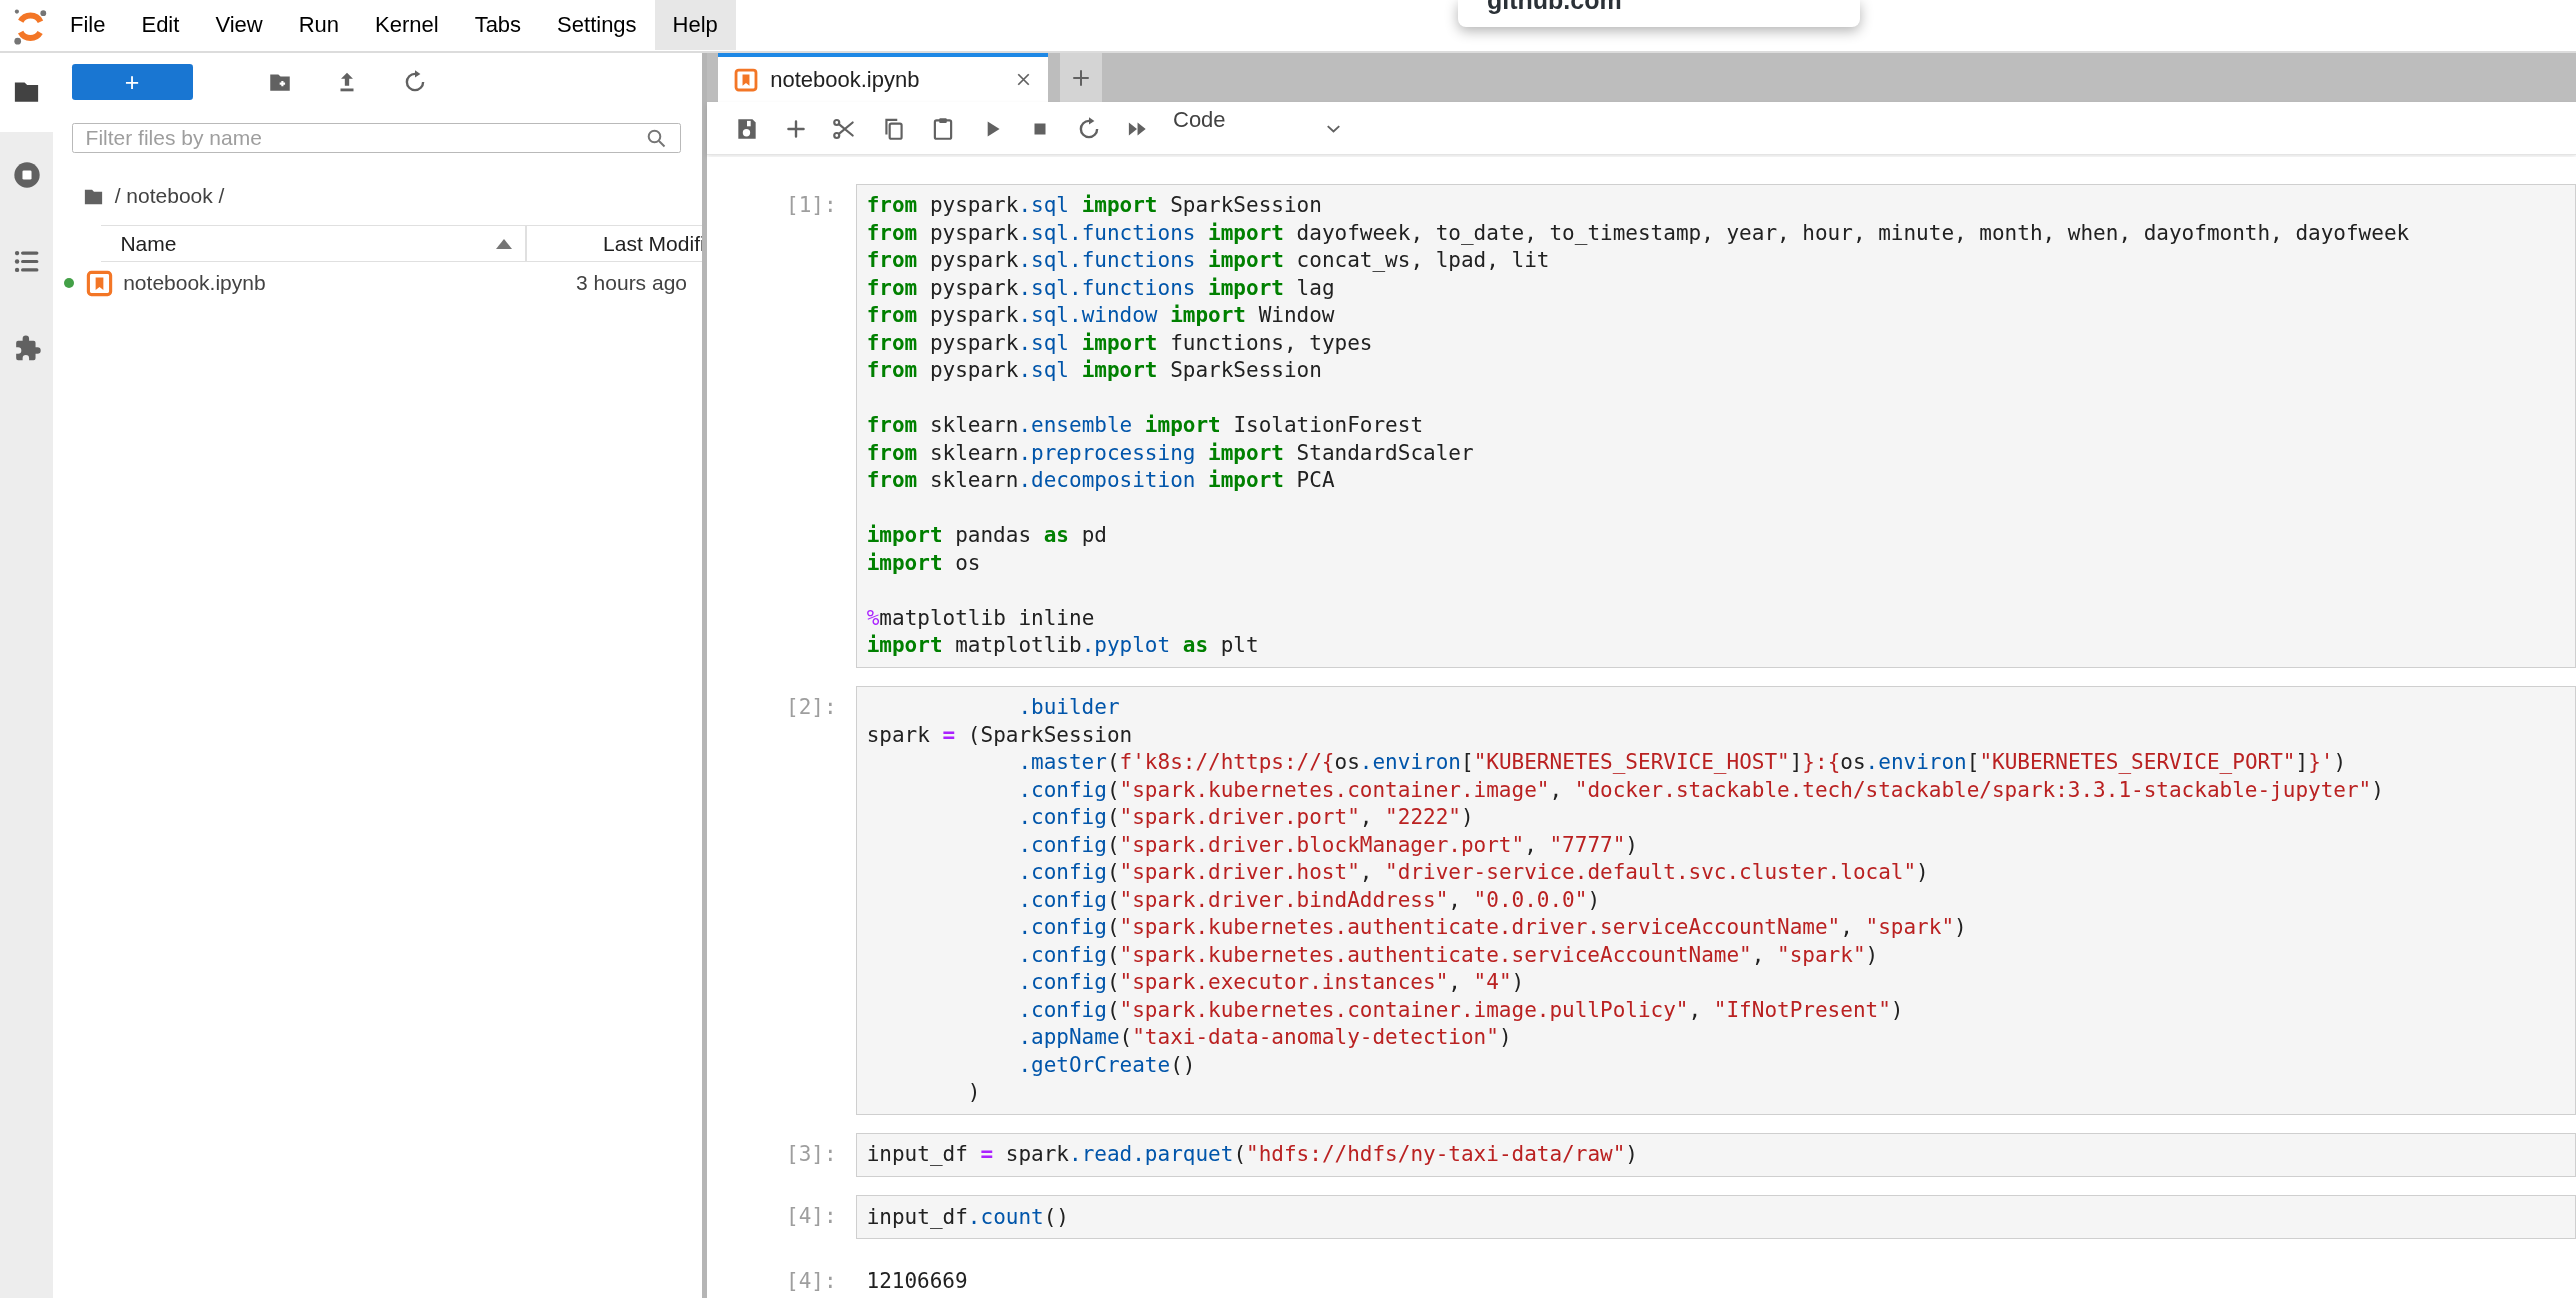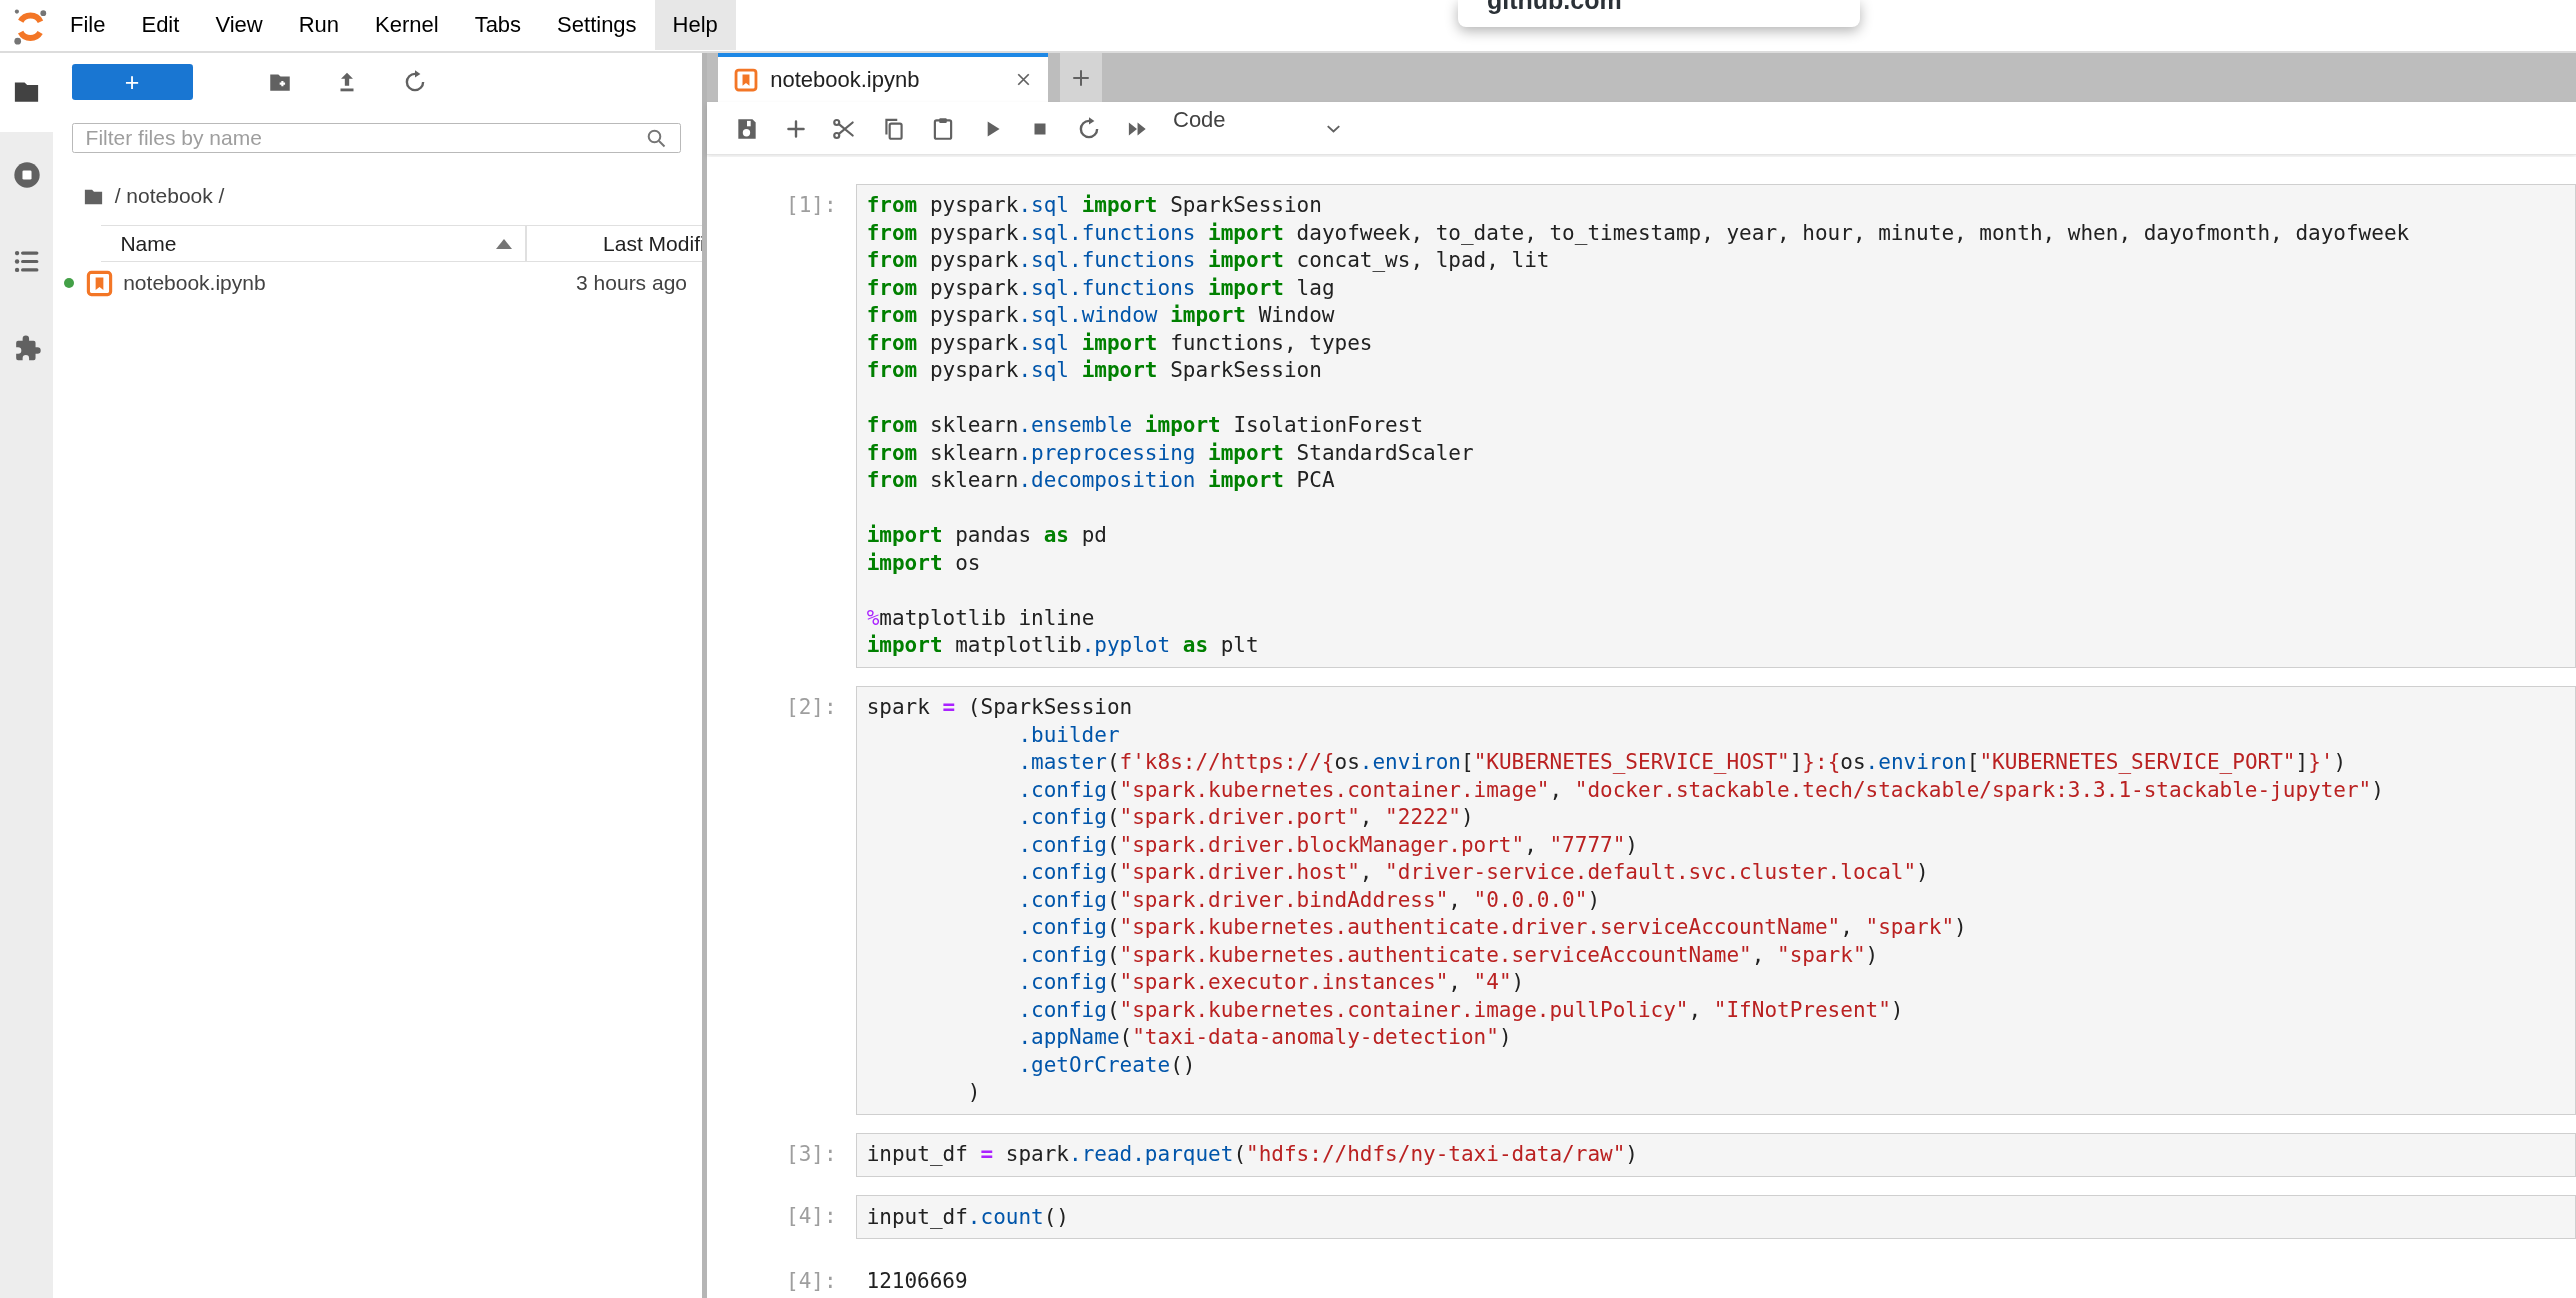--- a/index.html
+++ b/index.html
@@ -315,22 +315,22 @@
               <div class="cline"><span class="tok-kw">import</span><span class="tok-pl"> pandas</span><span class="tok-kw"> as</span><span class="tok-pl"> pd</span></div>
               <div class="cline"><span class="tok-kw">import</span><span class="tok-pl"> os</span></div>
               <div class="cline">&nbsp;</div>
               <div class="cline"><span class="tok-mt">%</span><span class="tok-pl">matplotlib inline</span></div>
               <div class="cline"><span class="tok-kw">import</span><span class="tok-pl"> matplotlib</span><span class="tok-pr">.pyplot</span><span class="tok-kw"> as</span><span class="tok-pl"> plt</span></div>
             </div>
           </div>
           <div class="cell">
             <div class="prompt">[2]:</div>
             <div class="editor">
+              <div class="cline"><span class="tok-pl">            </span><span class="tok-pr">.builder</span></div>
               <div class="cline"><span class="tok-pl">spark </span><span class="tok-op">=</span><span class="tok-pl"> (SparkSession</span></div>
-              <div class="cline"><span class="tok-pl">            </span><span class="tok-pr">.builder</span></div>
               <div class="cline"><span class="tok-pl">            </span><span class="tok-pr">.master</span><span class="tok-pl">(</span><span class="tok-st">f'k8s://https://{</span><span class="tok-pl">os</span><span class="tok-pr">.environ</span><span class="tok-pl">[</span><span class="tok-st">"KUBERNETES_SERVICE_HOST"</span><span class="tok-pl">]</span><span class="tok-st">}:{</span><span class="tok-pl">os</span><span class="tok-pr">.environ</span><span class="tok-pl">[</span><span class="tok-st">"KUBERNETES_SERVICE_PORT"</span><span class="tok-pl">]</span><span class="tok-st">}'</span><span class="tok-pl">)</span></div>
               <div class="cline"><span class="tok-pl">            </span><span class="tok-pr">.config</span><span class="tok-pl">(</span><span class="tok-st">"spark.kubernetes.container.image"</span><span class="tok-pl">, </span><span class="tok-st">"docker.stackable.tech/stackable/spark:3.3.1-stackable-jupyter"</span><span class="tok-pl">)</span></div>
               <div class="cline"><span class="tok-pl">            </span><span class="tok-pr">.config</span><span class="tok-pl">(</span><span class="tok-st">"spark.driver.port"</span><span class="tok-pl">, </span><span class="tok-st">"2222"</span><span class="tok-pl">)</span></div>
               <div class="cline"><span class="tok-pl">            </span><span class="tok-pr">.config</span><span class="tok-pl">(</span><span class="tok-st">"spark.driver.blockManager.port"</span><span class="tok-pl">, </span><span class="tok-st">"7777"</span><span class="tok-pl">)</span></div>
               <div class="cline"><span class="tok-pl">            </span><span class="tok-pr">.config</span><span class="tok-pl">(</span><span class="tok-st">"spark.driver.host"</span><span class="tok-pl">, </span><span class="tok-st">"driver-service.default.svc.cluster.local"</span><span class="tok-pl">)</span></div>
               <div class="cline"><span class="tok-pl">            </span><span class="tok-pr">.config</span><span class="tok-pl">(</span><span class="tok-st">"spark.driver.bindAddress"</span><span class="tok-pl">, </span><span class="tok-st">"0.0.0.0"</span><span class="tok-pl">)</span></div>
               <div class="cline"><span class="tok-pl">            </span><span class="tok-pr">.config</span><span class="tok-pl">(</span><span class="tok-st">"spark.kubernetes.authenticate.driver.serviceAccountName"</span><span class="tok-pl">, </span><span class="tok-st">"spark"</span><span class="tok-pl">)</span></div>
               <div class="cline"><span class="tok-pl">            </span><span class="tok-pr">.config</span><span class="tok-pl">(</span><span class="tok-st">"spark.kubernetes.authenticate.serviceAccountName"</span><span class="tok-pl">, </span><span class="tok-st">"spark"</span><span class="tok-pl">)</span></div>
               <div class="cline"><span class="tok-pl">            </span><span class="tok-pr">.config</span><span class="tok-pl">(</span><span class="tok-st">"spark.executor.instances"</span><span class="tok-pl">, </span><span class="tok-st">"4"</span><span class="tok-pl">)</span></div>
               <div class="cline"><span class="tok-pl">            </span><span class="tok-pr">.config</span><span class="tok-pl">(</span><span class="tok-st">"spark.kubernetes.container.image.pullPolicy"</span><span class="tok-pl">, </span><span class="tok-st">"IfNotPresent"</span><span class="tok-pl">)</span></div>

